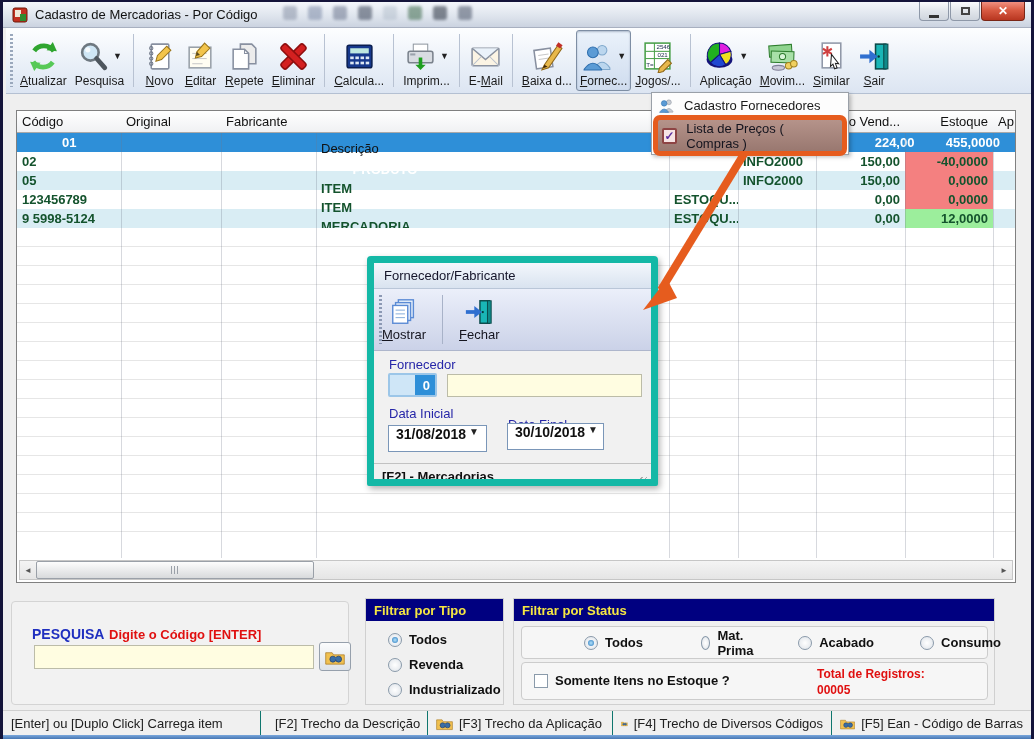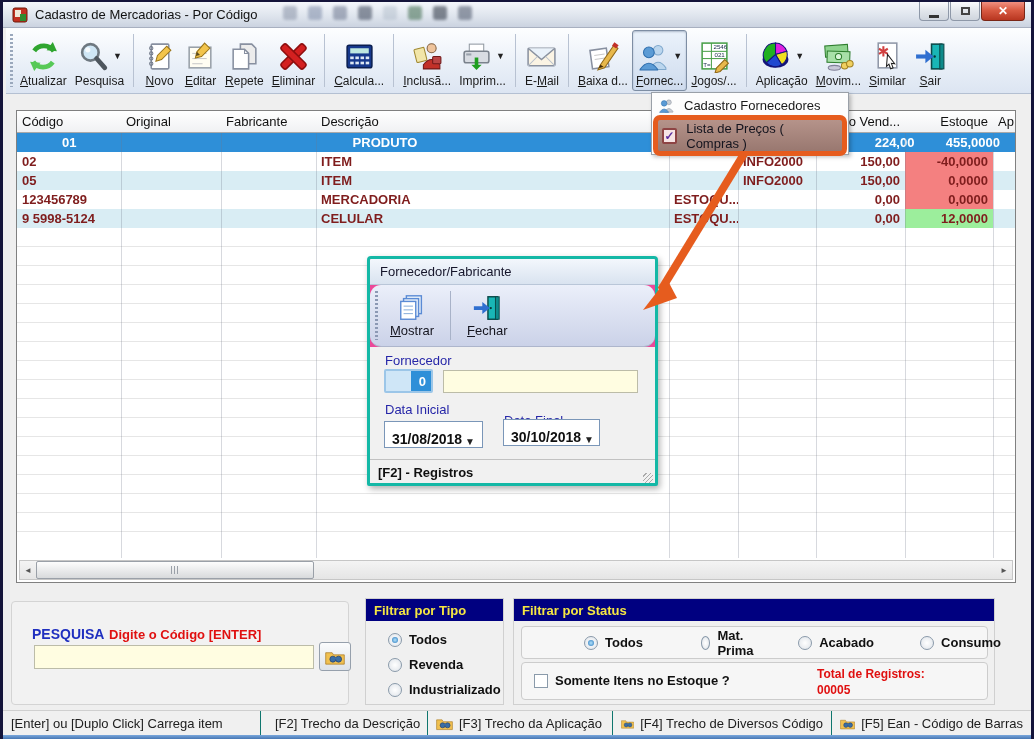--- a/index.html
+++ b/index.html
@@ -38,23 +38,23 @@
   .tsep{width:1px;background:#B8C2D2;margin:4px 5px;}
   .ic{width:33px;height:33px;}
   .ic16{width:17px;height:17px;}
   
   .grid{position:absolute;left:13px;top:108px;width:1000px;height:473px;background:#fff;
     border:1px solid #808080;}
   .gr{display:flex;width:100%;}
   .ghead{height:22px;background:linear-gradient(#FFFFFF,#F0F1F3);border-bottom:1px solid #A9A9A9;}
   .ghead .gc{font-weight:normal;color:#111;font-size:13px;line-height:21px;}
   .gc{height:100%;padding:0 5px;overflow:hidden;white-space:nowrap;font-size:13px;font-weight:bold;line-height:19px;}
-  .c1{width:104px;} .c2{width:100px;} .c3{width:95px;} .c4{width:353px;}
+  .c1{width:104px;} .c2{width:100px;} .c3{width:95px;} .c4{width:353px;margin-top:27px;}
   .c5{width:69px;} .c6{width:78px;} .c7{width:89px;text-align:right;} .c8{width:88px;text-align:right;} .c9{flex:1;}
-  .grow{height:19px;color:#7f1d1d;}
+  .grow{height:19px;color:#14532d;}
   .grow.stripe{background:#D9EDF4;}
   .grow.sel{background:#2E8FD8;color:#fff;padding-left:40px;}
   .cell-neg{background:#F48080;}
   .cell-pos{background:#9CEE9C;}
   .gempty{position:relative;height:314px;
     background:repeating-linear-gradient(180deg,#fff 0 18px,#E6E6E6 18px 19px);}
   .vlines{position:absolute;left:0;top:22px;bottom:24px;width:100%;pointer-events:none;}
   .vl{position:absolute;top:0;bottom:0;width:1px;background:rgba(110,120,135,.28);}
   
   .hscroll{position:absolute;left:2px;right:2px;bottom:2px;height:20px;background:linear-gradient(#F4F4F4,#E5E5E5);
@@ -70,39 +70,39 @@
   .mitem{display:flex;align-items:center;height:25px;padding:0 6px;font-size:13px;color:#1A1A1A;gap:9px;}
   .annot-box{position:absolute;left:650px;top:113px;width:194px;height:41px;z-index:40;
     border:5px solid #E65C1E;border-radius:7px;background:linear-gradient(#B5938A,#997870);
     display:flex;align-items:center;padding:0 4px;gap:9px;font-size:13px;color:#14141E;}
   .chkicon{width:16px;height:16px;background:#F7E4E4;border:2px solid #8E4444;border-radius:2px;
     display:flex;align-items:center;justify-content:center;color:#5B2D9E;font-size:12px;font-weight:bold;line-height:1;}
   
   .arrow-svg{position:absolute;left:0;top:0;width:1034px;height:739px;z-index:50;pointer-events:none;}
   
   .dialog{position:absolute;left:364px;top:254px;width:291px;height:230px;z-index:20;
-    border:3px solid #14b8a6;border-radius:4px 4px 2px 2px;background:#ec4899;
+    border:7px solid #14b8a6;border-radius:4px 4px 2px 2px;background:#ec4899;
     box-shadow:2px 3px 6px rgba(0,0,0,.3);overflow:hidden;}
   .dtitle{height:26px;background:linear-gradient(#F3F7FC,#D9E3F0);border-bottom:1px solid #B9C6D8;
     font-size:13px;color:#15152A;display:flex;align-items:center;padding-left:10px;}
   .dtoolbar{height:62px;background:linear-gradient(#EBEFFA,#CBD2E8);border-bottom:1px solid #AEB6CC;
-    display:flex;align-items:stretch;padding-left:12px;position:relative;border-radius:11px;}
+    display:flex;align-items:stretch;position:relative;}
   .dtoolbar::before{content:"";position:absolute;left:5px;top:6px;bottom:6px;width:3px;
     background:repeating-linear-gradient(180deg,#8C99B4 0 2px,transparent 2px 4px);}
   .dbtn{display:flex;flex-direction:column;align-items:center;justify-content:center;padding:3px 8px;}
   .dbtn .lbl{font-size:13px;color:#15151F;}
   .dsep{width:1px;background:#A8B2C8;margin:6px 8px;}
   .dbody{position:relative;height:112px;background:#F1F1F1;}
   .bluelbl{position:absolute;font-size:13px;color:#2626A8;}
   .spinner{position:absolute;left:14px;top:22px;width:49px;height:24px;border:2px solid #9CC6E8;border-radius:2px;
     background:linear-gradient(90deg,#CFE6F7 0 55%,#2E8FD8 55%);display:flex;align-items:center;justify-content:flex-end;
     color:#fff;font-size:13px;font-weight:bold;padding-right:5px;}
   .yfield{background:#FFFDE1;border:1px solid #BCBCA8;}
   .dcombo{position:absolute;height:27px;border:1px solid #7A96B8;background:#fff;display:flex;
-    align-items:flex-end;justify-content:space-between;padding:0 7px;font-size:14px;font-weight:bold;color:#101010;}
+    align-items:flex-start;justify-content:space-between;padding:0 7px;font-size:14px;font-weight:bold;color:#101010;}
   .dcombo .dd{font-size:10px;}
   .dstatus{height:26px;border-top:1px solid #C2C2C2;background:#F1F1F1;display:flex;align-items:center;
     padding-left:8px;font-size:13px;font-weight:bold;color:#101010;position:relative;}
   .dstatus::after{content:"";position:absolute;right:2px;bottom:2px;width:10px;height:10px;
     background:repeating-linear-gradient(135deg,transparent 0 2px,#AAA 2px 3px);}
   
   .searchbox{position:absolute;left:8px;top:599px;width:338px;height:104px;background:#F2F2F2;
     border:1px solid #D4D4D4;border-radius:4px;}
   .lbl-pesquisa{position:absolute;left:20px;top:24px;font-size:14px;font-weight:bold;color:#1F2FBF;}
   .lbl-hint{position:absolute;left:97px;top:25px;font-size:13px;font-weight:bold;color:#E01010;}
@@ -261,31 +261,20 @@
               <rect x="17" y="21" width="3.4" height="2.6"></rect>
               <rect x="22" y="21" width="3.4" height="2.6"></rect>
         </g>
       </svg>
         </span>
       <span class="lbl"><u>C</u><span>alcula...</span></span>
     </div>
 
     <div class="tsep"></div>
 
-    <div class="tbtn">
-      <span class="icrow">
-          <svg class="ic" viewBox="0 0 32 32">
-        <rect x="4" y="8" width="10" height="13" rx="1" fill="#F2E6A8" stroke="#A08830" transform="rotate(-14 9 14)"></rect>
-        <circle cx="20" cy="8" r="4.4" fill="#EFC49C" stroke="#806040"></circle>
-        <path d="M12 24 q8 -10 16 0 v4 h-16 z" fill="#C23028" stroke="#701818"></path>
-        <rect x="21" y="16" width="8" height="7" rx="1" fill="#B44" stroke="#701818"></rect>
-      </svg>
-        </span>
-      <span class="lbl"><u>I</u><span>nclusã...</span></span>
-    </div>
 
     <div class="tbtn">
       <span class="icrow">
           <svg class="ic" viewBox="0 0 32 32">
         <rect x="9" y="4" width="14" height="9" fill="#FFFFFF" stroke="#9098A0"></rect>
         <rect x="4" y="11" width="24" height="11" rx="2" fill="#D8DCE2" stroke="#7A828C" stroke-width="1.5"></rect>
         <rect x="6" y="13" width="5" height="2" fill="#9AA2AC"></rect>
         <path d="M16 17 v9" stroke="#1F9E1F" stroke-width="3.5"></path>
         <path d="M16 29 l-5 -5 h10 z" fill="#1F9E1F"></path>
       </svg>
@@ -558,21 +547,21 @@
       <div class="dcombo" style="left:14px;top:74px;width:99px">
         <span>31/08/2018</span>
           <span class="dd">▼</span>
       </div>
       <div class="dcombo" style="left:133px;top:72px;width:97px">
         <span>30/10/2018</span>
           <span class="dd">▼</span>
       </div>
     </div>
     <div class="dstatus">
-      <span>[F2] - Registros</span>
+      <span>[F2] - Mercadorias</span>
     </div>
   </div>
 
   <svg class="arrow-svg">
     <line x1="741" y1="152" x2="658" y2="288" stroke="#E65C1E" stroke-width="8"></line>
     <polygon points="664,277 640,308 674,296" fill="#E65C1E"></polygon>
   </svg>
 
   <div class="searchbox">
     <span class="lbl-pesquisa">PESQUISA</span>
@@ -658,21 +647,21 @@
       </svg>
       <span>[F3] Trecho da Aplicação</span>
     </div>
     <div class="ssec" style="width:219px">
       <svg class="ic16" viewBox="0 0 28 24">
         <path d="M1 6 h9 l2 3 h15 v13 h-26 z" fill="#F0C050" stroke="#A87820"></path>
         <circle cx="11" cy="15" r="4.2" fill="#3A6EA5" stroke="#1E3C6E"></circle>
           <circle cx="19" cy="15" r="4.2" fill="#3A6EA5" stroke="#1E3C6E"></circle>
         <rect x="13" y="12.5" width="4" height="3" fill="#3A6EA5"></rect>
       </svg>
-      <span>[F4] Trecho de Diversos Código</span>
+      <span>[F4] Trecho de Diversos Códigos</span>
     </div>
     <div class="ssec" style="flex:1;border-right:none">
       <svg class="ic16" viewBox="0 0 28 24">
         <path d="M1 6 h9 l2 3 h15 v13 h-26 z" fill="#F0C050" stroke="#A87820"></path>
         <circle cx="11" cy="15" r="4.2" fill="#3A6EA5" stroke="#1E3C6E"></circle>
           <circle cx="19" cy="15" r="4.2" fill="#3A6EA5" stroke="#1E3C6E"></circle>
         <rect x="13" y="12.5" width="4" height="3" fill="#3A6EA5"></rect>
       </svg>
       <span>[F5] Ean - Código de Barras</span>
     </div>

